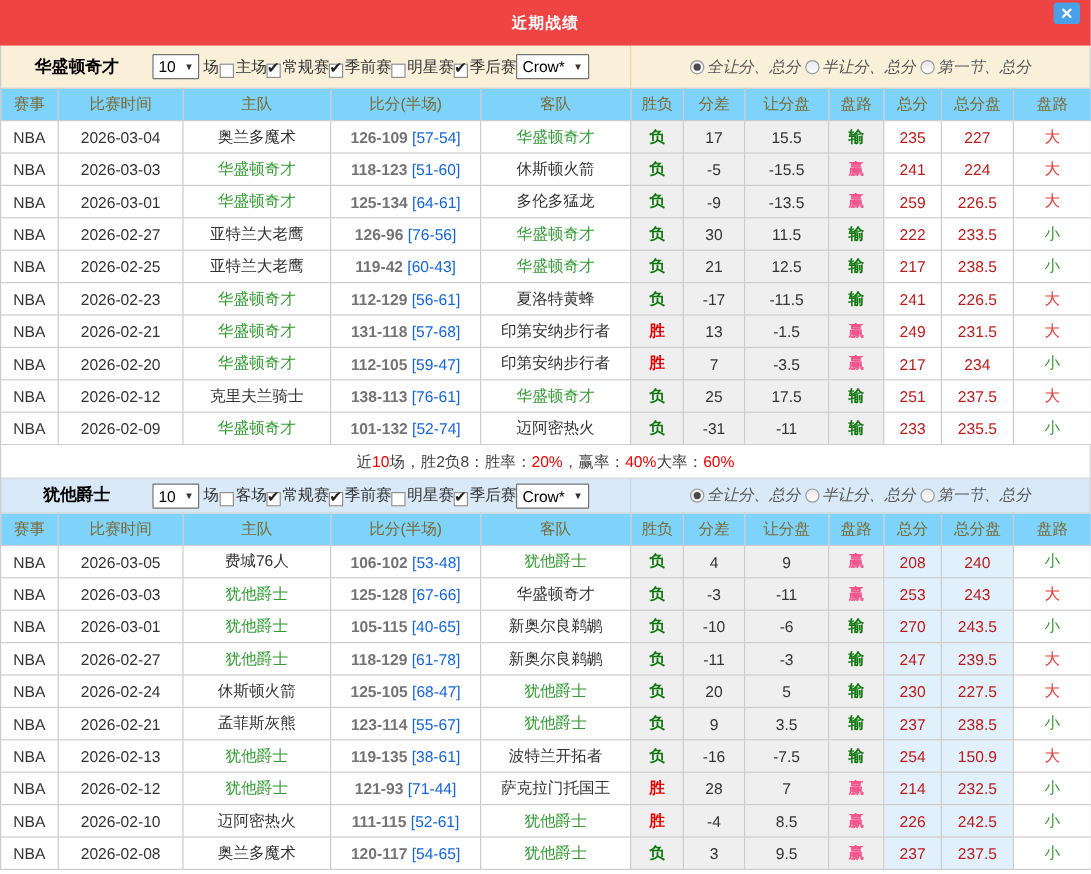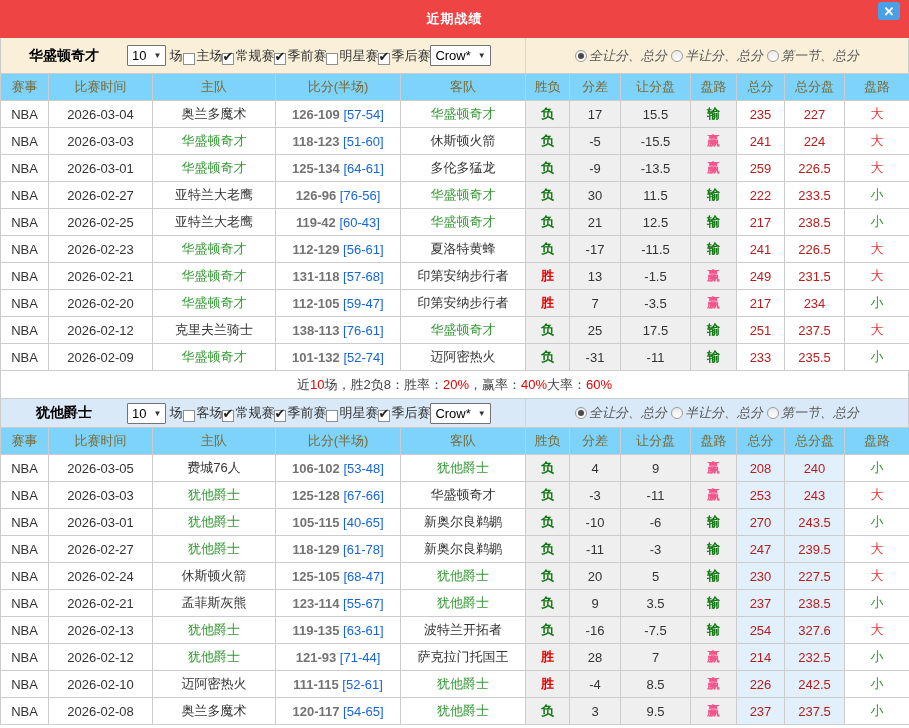--- a/index.html
+++ b/index.html
@@ -528,28 +528,28 @@
               <td class="gray">3.5</td>
               <td class="gray hr-lose">输</td>
               <td class="total-cell bluecell">237</td>
               <td class="total-cell bluecell">238.5</td>
               <td class="ou-under">小</td>
             </tr>
             <tr>
               <td>NBA</td>
               <td>2026-02-13</td>
               <td class="team-focus">犹他爵士</td>
-              <td><span class="full">119-135</span> <span class="half">[63-61]</span></td>
+              <td><span class="full">119-135</span> <span class="half">[38-61]</span></td>
               <td>波特兰开拓者</td>
               <td class="gray res-lose">负</td>
               <td class="gray">-16</td>
               <td class="gray">-7.5</td>
               <td class="gray hr-lose">输</td>
               <td class="total-cell bluecell">254</td>
-              <td class="total-cell bluecell">327.6</td>
+              <td class="total-cell bluecell">150.9</td>
               <td class="ou-over">大</td>
             </tr>
             <tr>
               <td>NBA</td>
               <td>2026-02-12</td>
               <td class="team-focus">犹他爵士</td>
               <td><span class="full">121-93</span> <span class="half">[71-44]</span></td>
               <td>萨克拉门托国王</td>
               <td class="gray res-win">胜</td>
               <td class="gray">28</td>

